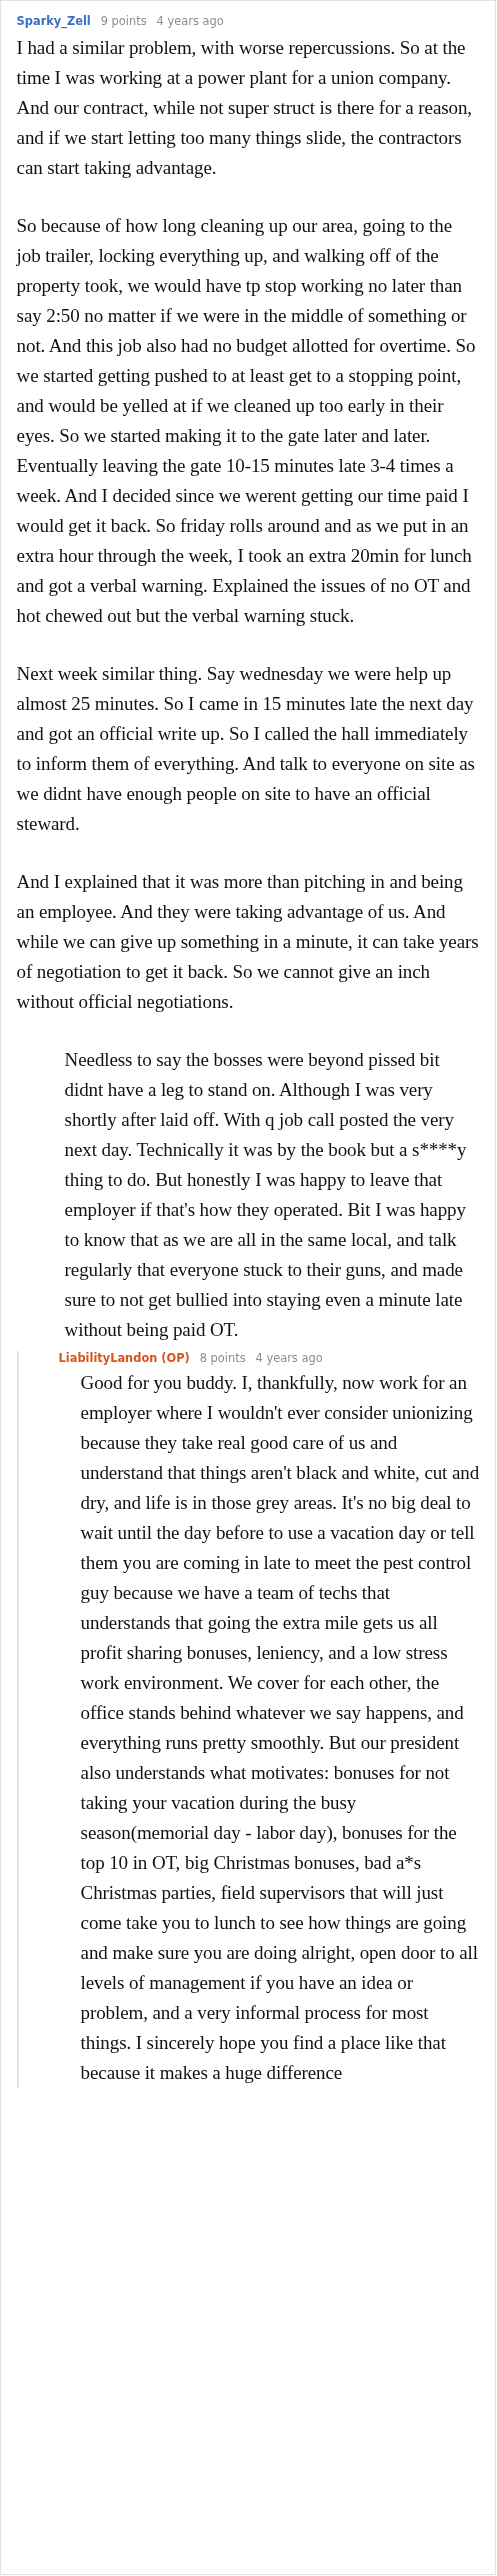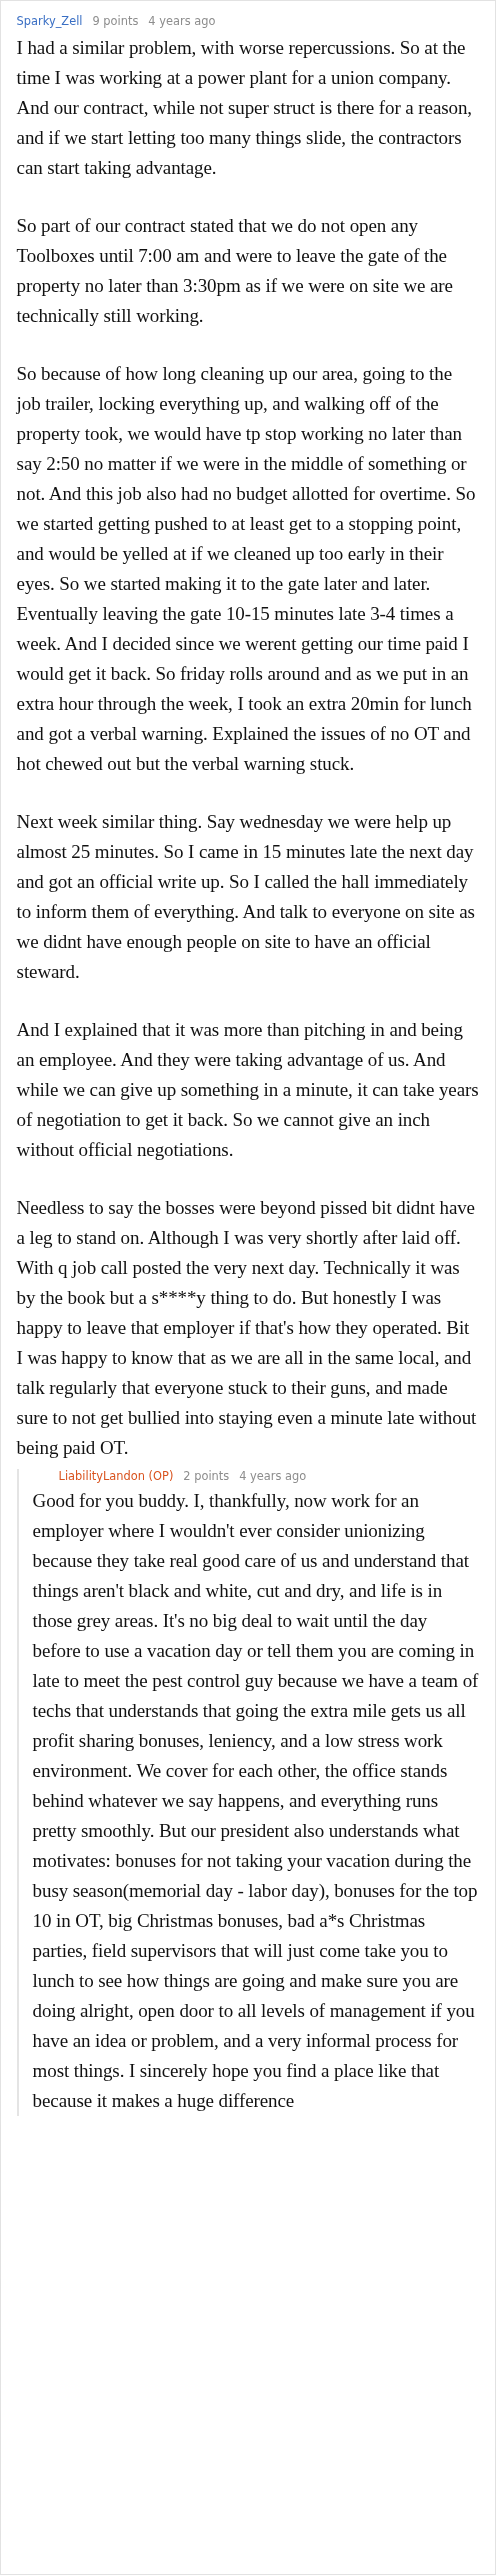--- a/index.html
+++ b/index.html
@@ -2,58 +2,57 @@
 <html style="font-size:11.4px"><head>
 <meta charset="utf-8">
 <style>
   html, body { margin: 0; padding: 0; background: #ffffff; }
   body { width: 497px; font-family: "DejaVu Sans", sans-serif; color: #111; }
   .card {
     width: 496px; min-height: 2575px; box-sizing: border-box;
     border: 0.7px solid #e2e2e2; background: #fff; padding: 12.8px 15.6px 21px 15.6px;
   }
   .meta { display: flex; align-items: baseline; gap: 10px; font-size: 11.4px; line-height: 14px; }
-  .author { font-weight: normal; color: #3a6fc4; }
+  .author { font-weight: bold; color: #3a6fc4; }
   .author.op { color: #d9531e; padding-left: 26px; }
   .muted { color: #8d8d8d; }
   .body p {
     margin: 0 0 28px 0; font-size: 19px; line-height: 30px; letter-spacing: -0.1px; font-family: Liberation Serif, serif;
   }
-  .body p:last-child { margin-bottom: 0; }
+  .body p:last-child { margin-bottom: 0; margin-left: 48px; }
   .top .body { margin-top: 5.7px; }
   .reply {
     margin-top: 5.7px; margin-left: 0; border-left: 2.1px solid #e4e4e4;
     padding-left: 14px;
   }
   .reply .body { margin-top: 2.8px; }
 </style>
 </head>
 <body>
 
 <div class="card">
   <div class="top">
     <div class="meta">
       <span class="author">Sparky_Zell</span>
       <span class="muted">9 points</span>
       <span class="muted">4 years ago</span>
     </div>
     <div class="body">
       <p>I had a similar problem, with worse repercussions. So at the time I was working at a power plant for a union company. And our contract, while not super struct is there for a reason, and if we start letting too many things slide, the contractors can start taking advantage.</p>
-      <p>So part of our contract stated that we do not open any Toolboxes until 7:00 am and were to leave the gate of the property no later than 3:30pm as if we were on site we are technically still working.</p>
       <p>So because of how long cleaning up our area, going to the job trailer, locking everything up, and walking off of the property took, we would have tp stop working no later than say 2:50 no matter if we were in the middle of something or not. And this job also had no budget allotted for overtime. So we started getting pushed to at least get to a stopping point, and would be yelled at if we cleaned up too early in their eyes. So we started making it to the gate later and later. Eventually leaving the gate 10-15 minutes late 3-4 times a week. And I decided since we werent getting our time paid I would get it back. So friday rolls around and as we put in an extra hour through the week, I took an extra 20min for lunch and got a verbal warning. Explained the issues of no OT and hot chewed out but the verbal warning stuck.</p>
       <p>Next week similar thing. Say wednesday we were help up almost 25 minutes. So I came in 15 minutes late the next day and got an official write up. So I called the hall immediately to inform them of everything. And talk to everyone on site as we didnt have enough people on site to have an official steward.</p>
       <p>And I explained that it was more than pitching in and being an employee. And they were taking advantage of us. And while we can give up something in a minute, it can take years of negotiation to get it back. So we cannot give an inch without official negotiations.</p>
       <p>Needless to say the bosses were beyond pissed bit didnt have a leg to stand on. Although I was very shortly after laid off. With q job call posted the very next day. Technically it was by the book but a s****y thing to do. But honestly I was happy to leave that employer if that's how they operated. Bit I was happy to know that as we are all in the same local, and talk regularly that everyone stuck to their guns, and made sure to not get bullied into staying even a minute late without being paid OT.</p>
     </div>
   </div>
 
   <div class="reply">
     <div class="meta">
       <span class="author op">LiabilityLandon (OP)</span>
-      <span class="muted">2 points</span>
+      <span class="muted">8 points</span>
       <span class="muted">4 years ago</span>
     </div>
     <div class="body">
       <p>Good for you buddy. I, thankfully, now work for an employer where I wouldn't ever consider unionizing because they take real good care of us and understand that things aren't black and white, cut and dry, and life is in those grey areas. It's no big deal to wait until the day before to use a vacation day or tell them you are coming in late to meet the pest control guy because we have a team of techs that understands that going the extra mile gets us all profit sharing bonuses, leniency, and a low stress work environment. We cover for each other, the office stands behind whatever we say happens, and everything runs pretty smoothly. But our president also understands what motivates: bonuses for not taking your vacation during the busy season(memorial day - labor day), bonuses for the top 10 in OT, big Christmas bonuses, bad a*s Christmas parties, field supervisors that will just come take you to lunch to see how things are going and make sure you are doing alright, open door to all levels of management if you have an idea or problem, and a very informal process for most things. I sincerely hope you find a place like that because it makes a huge difference</p>
     </div>
   </div>
 </div>
 
 
 </body></html>

